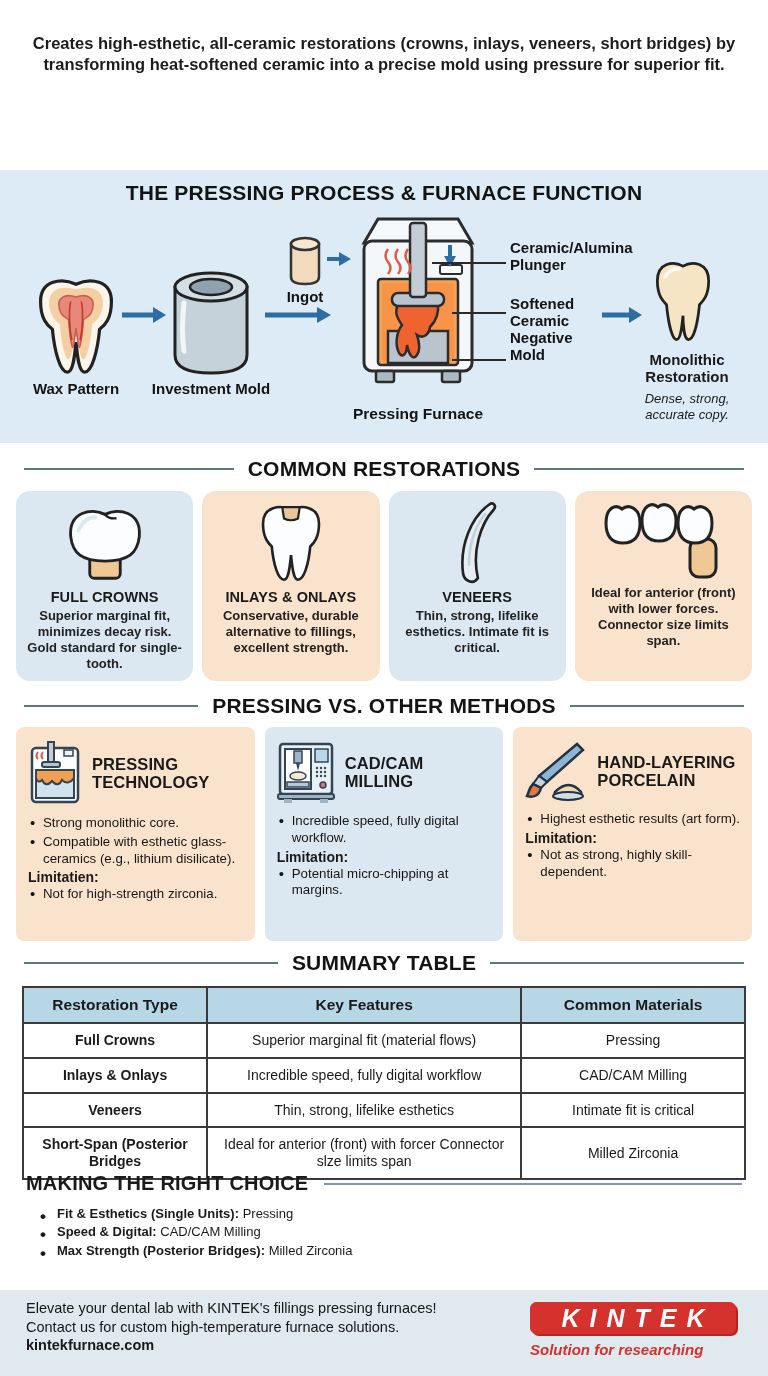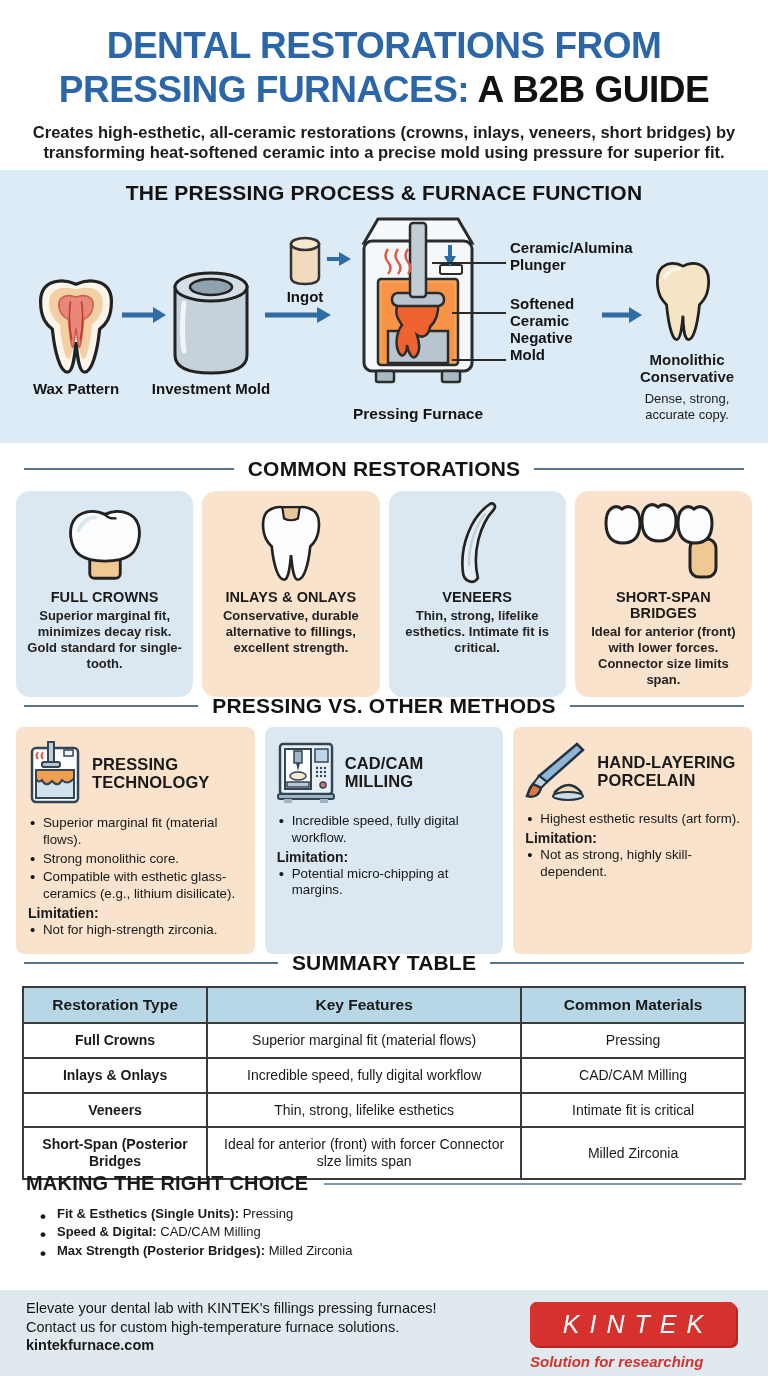--- a/index.html
+++ b/index.html
@@ -76,39 +76,34 @@
   .choice li { position: relative; padding-left: 17px; font-size: 13px; line-height: 1.42; }
   .choice li::before { content: "•"; position: absolute; left: 0; top: 0; font-weight: bold; font-size: 17px; }
 
   
   .footer { height: 86px; background: #dfe9ee; display: flex; justify-content: space-between; padding: 9px 26px 0; }
   .footer-h { font-size: 18px; font-weight: bold; letter-spacing: 0.2px; }
   .footer-line { font-size: 14.5px; line-height: 1.32; color: #161616; }
   .footer-site { font-size: 14.5px; font-weight: bold; }
   .logo-wrap { width: 212px; padding-top: 3px; }
   .logo {
-    width: 206px; height: 44px; background: #d5322d; border-radius: 7px;
+    width: 206px; height: 32px; background: #d5322d; border-radius: 7px;
     display: flex; align-items: center; justify-content: center;
-    color: #fff; font-size: 25px; font-weight: normal; font-style: italic;
+    color: #fff; font-size: 25px; font-weight: bold; font-style: italic;
     letter-spacing: 10px; text-indent: 10px;
     box-shadow: inset 0 0 0 2px #d5322d, 2px 2px 0 #b8241f;
   }
   .tagline { margin-top: 7px; color: #d5322d; font-size: 15px; font-weight: bold; font-style: italic; }
 
   svg { display: block; }
 </style>
 </head>
 <body>
 
 <div class="header">
-  <div class="title">
-    <span class="blue">DENTAL RESTORATIONS FROM</span><br>
-    <span class="blue">PRESSING FURNACES:</span>
-    <span class="black">A B2B GUIDE</span>
-  </div>
   <div class="subtitle">Creates high-esthetic, all-ceramic restorations (crowns, inlays, veneers, short bridges) by transforming heat-softened ceramic into a precise mold using pressure for superior fit.</div>
 </div>
 
 <div class="process">
   <div class="process-h2">THE PRESSING PROCESS &amp; FURNACE FUNCTION</div>
   <div class="diagram">
 
     <div class="abs" style="left:32px; top:66px;">
       <svg width="88" height="104" viewBox="0 0 82 96">
         <path d="M8,26 C8,6 28,4 41,10 C54,4 74,6 74,26 C74,42 68,48 63,52 C61,72 56,92 49,92 C43,92 42,72 41,64 C40,72 39,92 33,92 C26,92 21,72 19,52 C14,48 8,42 8,26 Z" fill="#fdf4ea" stroke="#222" stroke-width="3"></path>
@@ -191,22 +186,22 @@
           <polygon points="29,2 42,10 29,18" fill="#2e6da4"></polygon>
         </svg>
     </div>
 
     <div class="abs" style="left:650px; top:48px;">
       <svg width="66" height="92" viewBox="0 0 72 96">
         <path d="M8,26 C8,6 26,4 36,10 C46,4 64,6 64,26 C64,42 58,48 54,52 C52,72 48,90 42,90 C37,90 36,72 36,64 C35,72 34,90 29,90 C24,90 20,72 18,52 C14,48 8,42 8,26 Z" fill="#f5e5c4" stroke="#222" stroke-width="3"></path>
         <path d="M16,22 Q22,12 32,13" stroke="#fdf8ec" stroke-width="4" fill="none" stroke-linecap="round"></path>
       </svg>
     </div>
-    <div class="abs result-title" style="left:614px; top:144px; width:146px;">Monolithic Conservative</div>
-    <div class="abs result-desc" style="left:618px; top:182px; width:138px;">Dense, strong, accurate copy.</div>
+    <div class="abs result-title" style="left:614px; top:144px; width:146px;">Monolithic Restoration</div>
+    <div class="abs result-desc" style="left:618px; top:182px; width:138px;font-style:italic;">Dense, strong, accurate copy.</div>
   </div>
 </div>
 
 <div class="restorations">
   <div class="sec-head">
       <span>COMMON RESTORATIONS</span>
     </div>
   <div class="rcards">
 
     <div class="rcard bg-blue">
@@ -246,21 +241,20 @@
 
     <div class="rcard bg-peach">
       <div class="rcard-icon">
         <svg width="122" height="84" viewBox="0 0 122 84">
           <rect x="88" y="38" width="26" height="38" rx="9" fill="#f0c894" stroke="#222" stroke-width="3"></rect>
           <path d="M4,22 C4,6 14,3 20,8 C26,3 38,6 38,22 C38,36 32,42 21,42 C10,42 4,36 4,22 Z" fill="#fbfdfe" stroke="#222" stroke-width="3"></path>
           <path d="M40,20 C40,4 50,1 56,6 C62,1 74,4 74,20 C74,34 68,40 57,40 C46,40 40,34 40,20 Z" fill="#fbfdfe" stroke="#222" stroke-width="3"></path>
           <path d="M76,22 C76,6 86,3 92,8 C98,3 110,6 110,22 C110,36 104,42 93,42 C82,42 76,36 76,22 Z" fill="#fbfdfe" stroke="#222" stroke-width="3"></path>
         </svg>
       </div>
-      <div class="rcard-title">SHORT-SPAN BRIDGES</div>
       <div class="rcard-desc">Ideal for anterior (front) with lower forces. Connector size limits span.</div>
     </div>
   </div>
 </div>
 
 <div class="methods">
   <div class="sec-head">
       <span>PRESSING VS. OTHER METHODS</span>
     </div>
   <div class="mcards">
@@ -274,21 +268,20 @@
             <rect x="14" y="22" width="18" height="5" rx="2" fill="#b9c4ce" stroke="#345" stroke-width="2"></rect>
             <path d="M8,30 L46,30 L46,58 L8,58 Z" fill="#cfe2ee" stroke="#345" stroke-width="2"></path>
             <path d="M8,30 L46,30 L46,38 Q40,46 34,40 Q30,48 24,41 Q18,48 14,40 Q10,44 8,38 Z" fill="#f0a050" stroke="#345" stroke-width="2"></path>
             <path d="M10,12 q-3,4 0,7 M15,12 q-3,4 0,7" stroke="#dd5b47" stroke-width="2" fill="none"></path>
             <rect x="36" y="10" width="9" height="6" fill="#eef3f6" stroke="#345" stroke-width="1.5"></rect>
           </svg>
         </span>
         <span class="mcard-title">PRESSING TECHNOLOGY</span>
       </div>
       <ul class="mlist">
-        <li>Superior marginal fit (material flows).</li>
         <li>Strong monolithic core.</li>
         <li>Compatible with esthetic glass-ceramics (e.g., lithium disilicate).</li>
       </ul>
       <div class="mlim">Limitatien:</div>
       <ul class="mlist">
         <li>Not for high-strength zirconia.</li>
       </ul>
     </div>
 
     <div class="mcard bg-blue">

